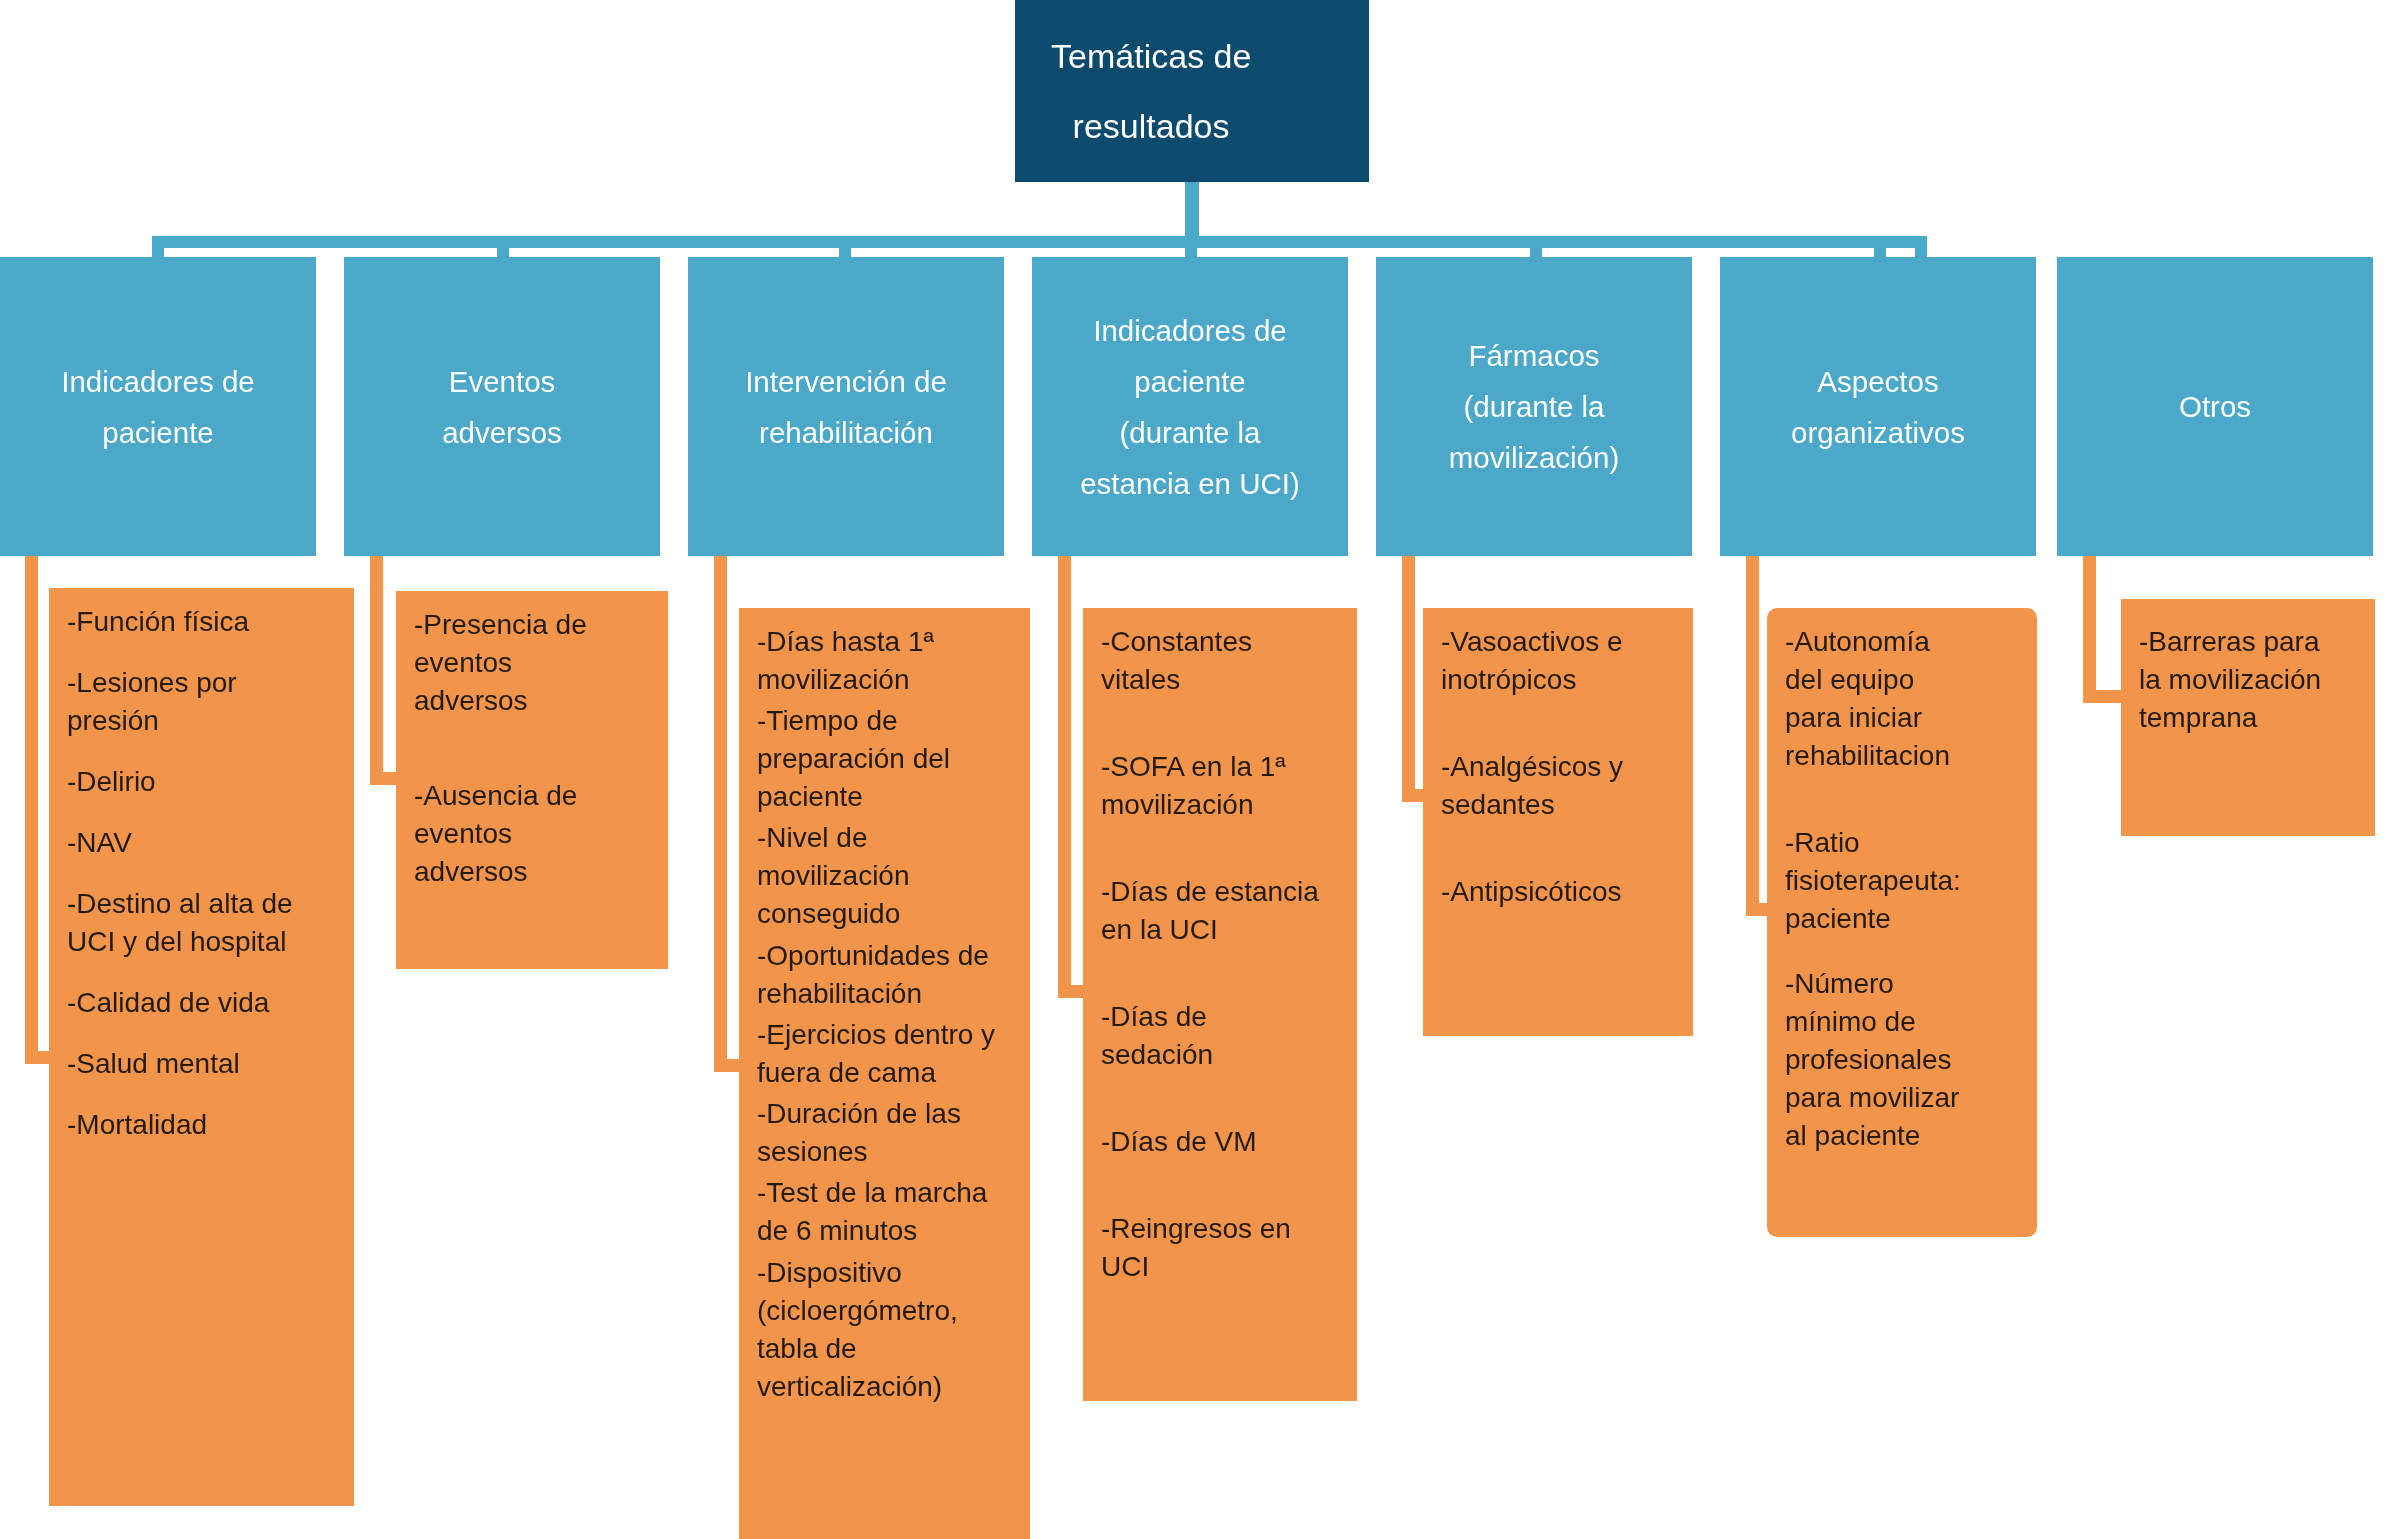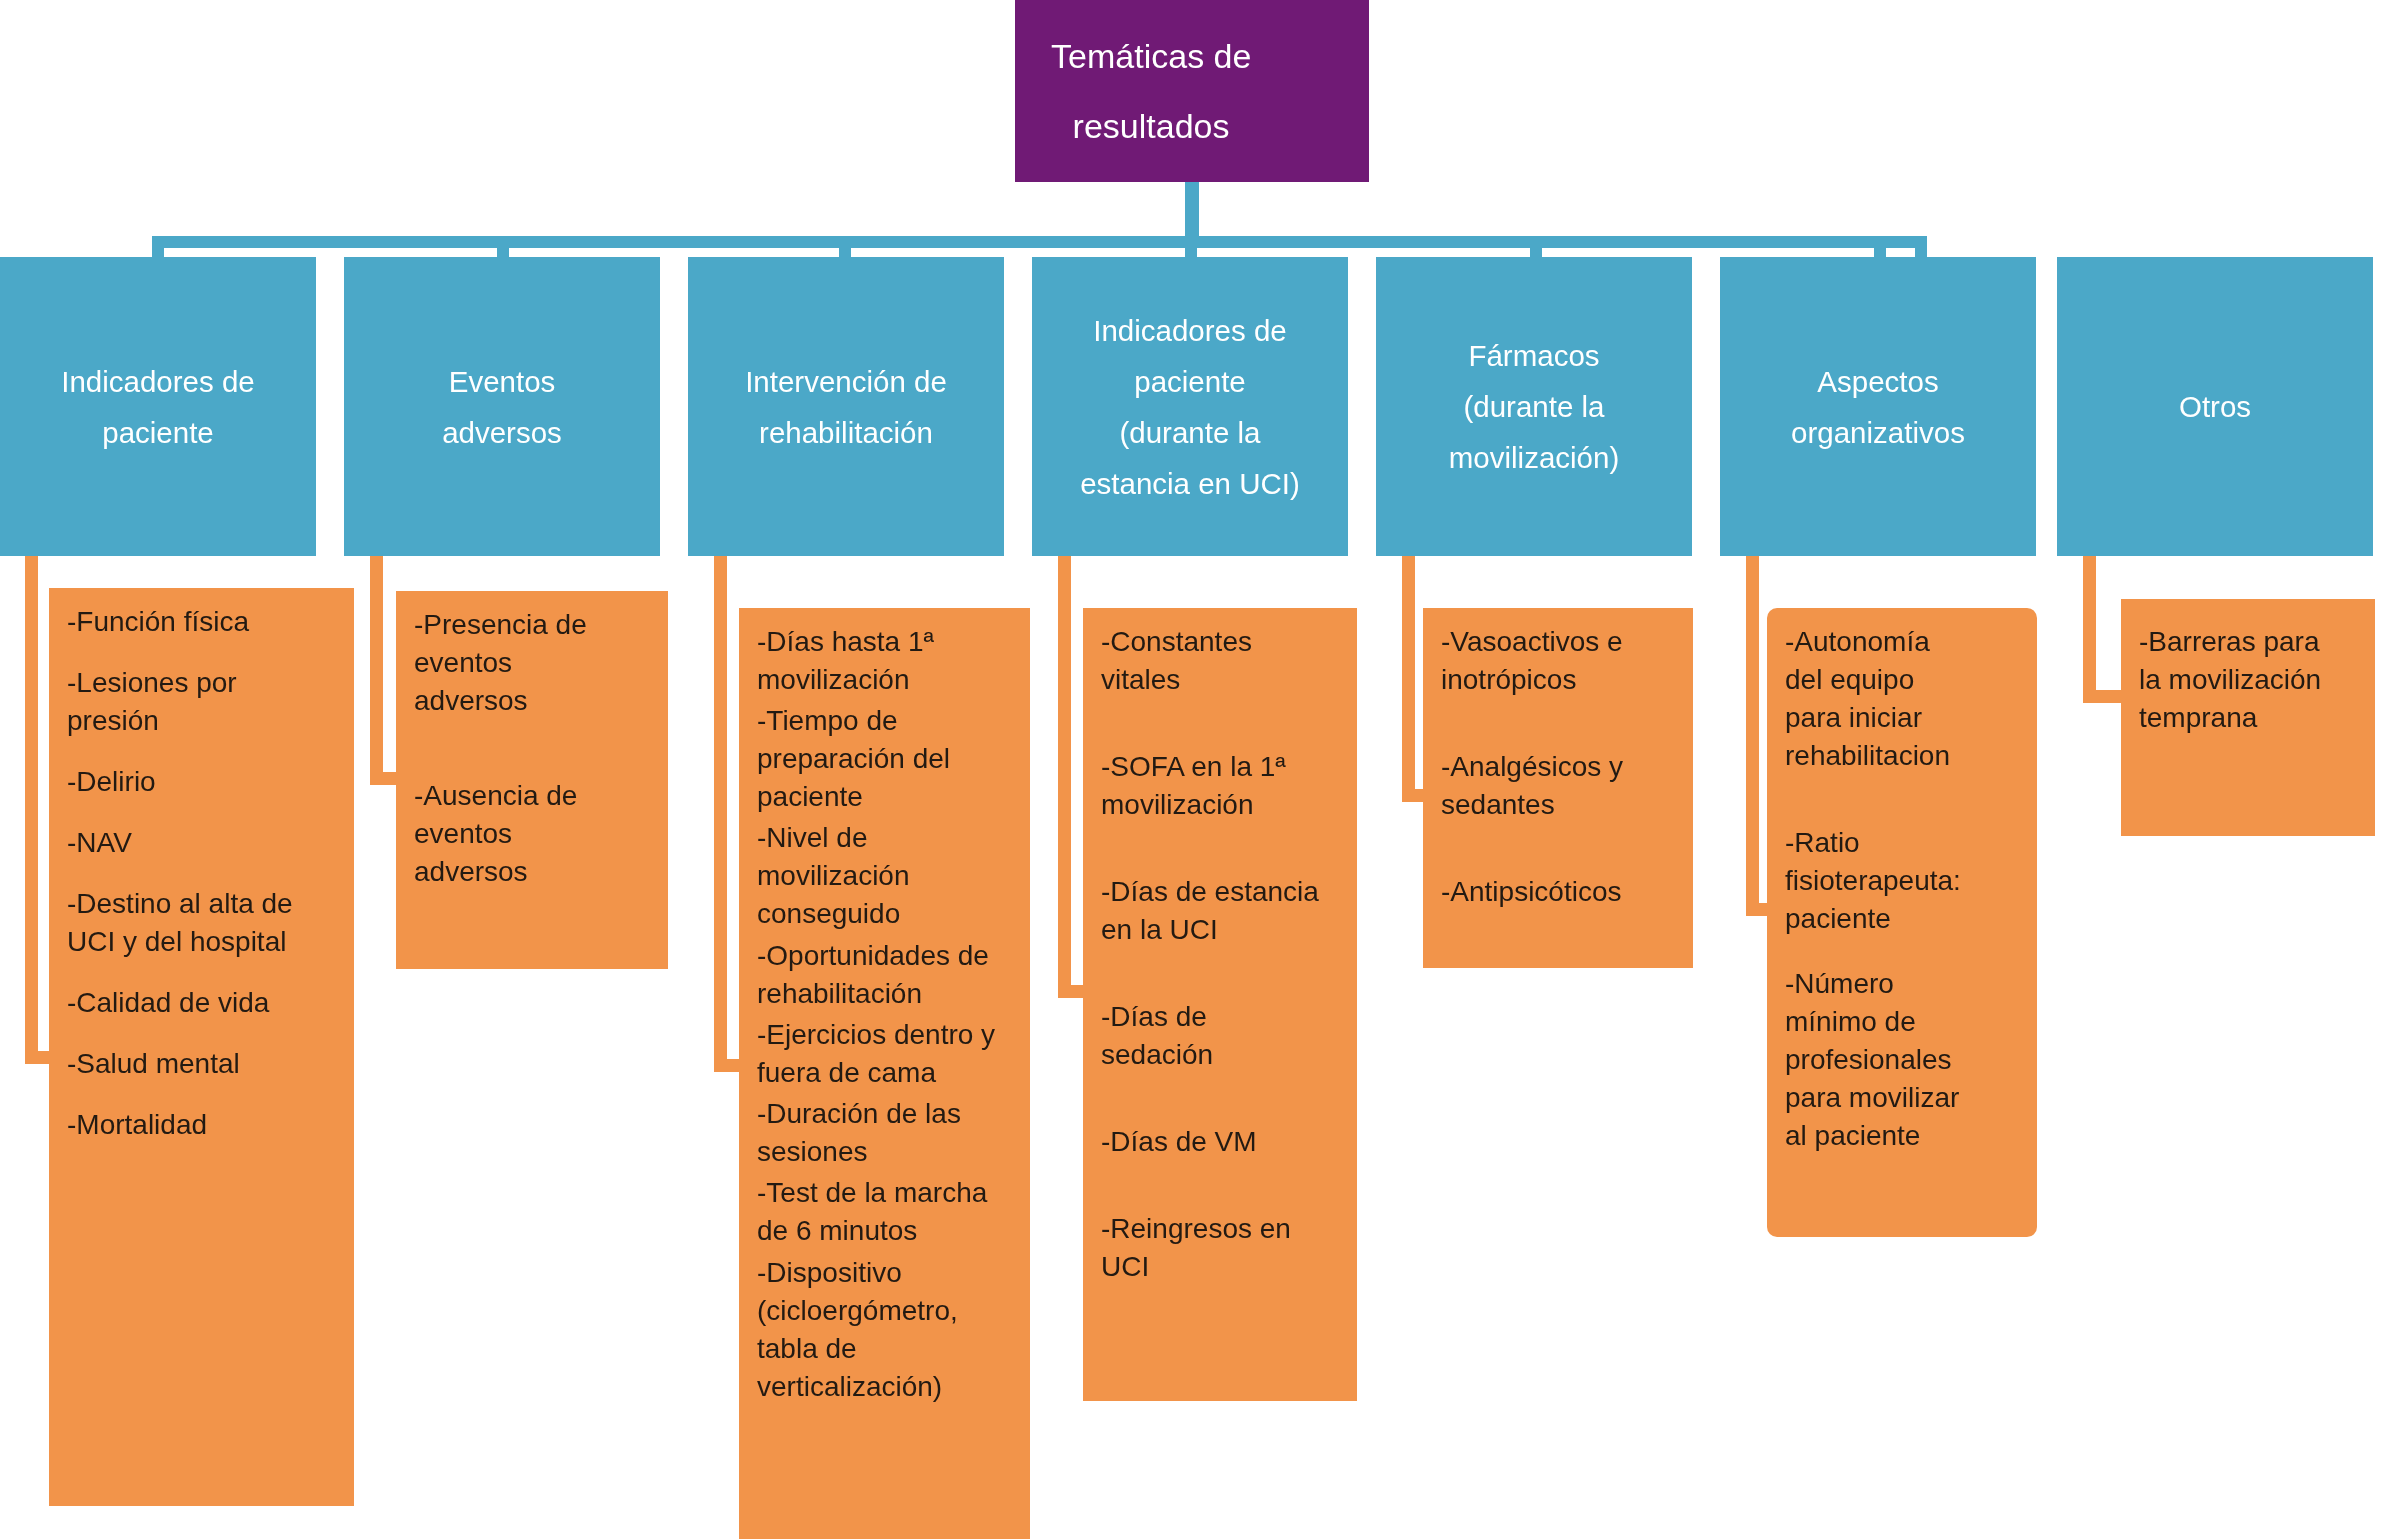--- a/index.html
+++ b/index.html
@@ -18,21 +18,21 @@
     overflow: hidden;
   }
 
   
   .root-node {
     position: absolute;
     left: 1015px;
     top: 0px;
     width: 354px;
     height: 182px;
-    background: #701a75;
+    background: #0c4a6e;
     box-sizing: border-box;
     padding: 19.7px 24.6px;
     display: flex;
     flex-direction: column;
     justify-content: center;
   }
   .root-node .line {
     color: #ffffff;
     font-size: 34px;
     line-height: 70px;
@@ -269,21 +269,21 @@
 movilización</div>
     <div class="item" style="margin-bottom:49px;">-Días de estancia
 en la UCI</div>
     <div class="item" style="margin-bottom:49px;">-Días de
 sedación</div>
     <div class="item" style="margin-bottom:49px;">-Días de VM</div>
     <div class="item">-Reingresos en
 UCI</div>
   </div>
 
-  <div class="detail-box" style="left:1423px; top:608px; width:270px; height:360px;">
+  <div class="detail-box" style="left:1423px; top:608px; width:270px; height:428px;">
     <div class="item" style="margin-bottom:49px;">-Vasoactivos e
 inotrópicos</div>
     <div class="item" style="margin-bottom:49px;">-Analgésicos y
 sedantes</div>
     <div class="item">-Antipsicóticos</div>
   </div>
 
   <div class="detail-box" style="left:1767px; top:608px; width:270px; height:629px;border-radius:10px;">
     <div class="item" style="margin-bottom:49px;">-Autonomía
 del equipo

